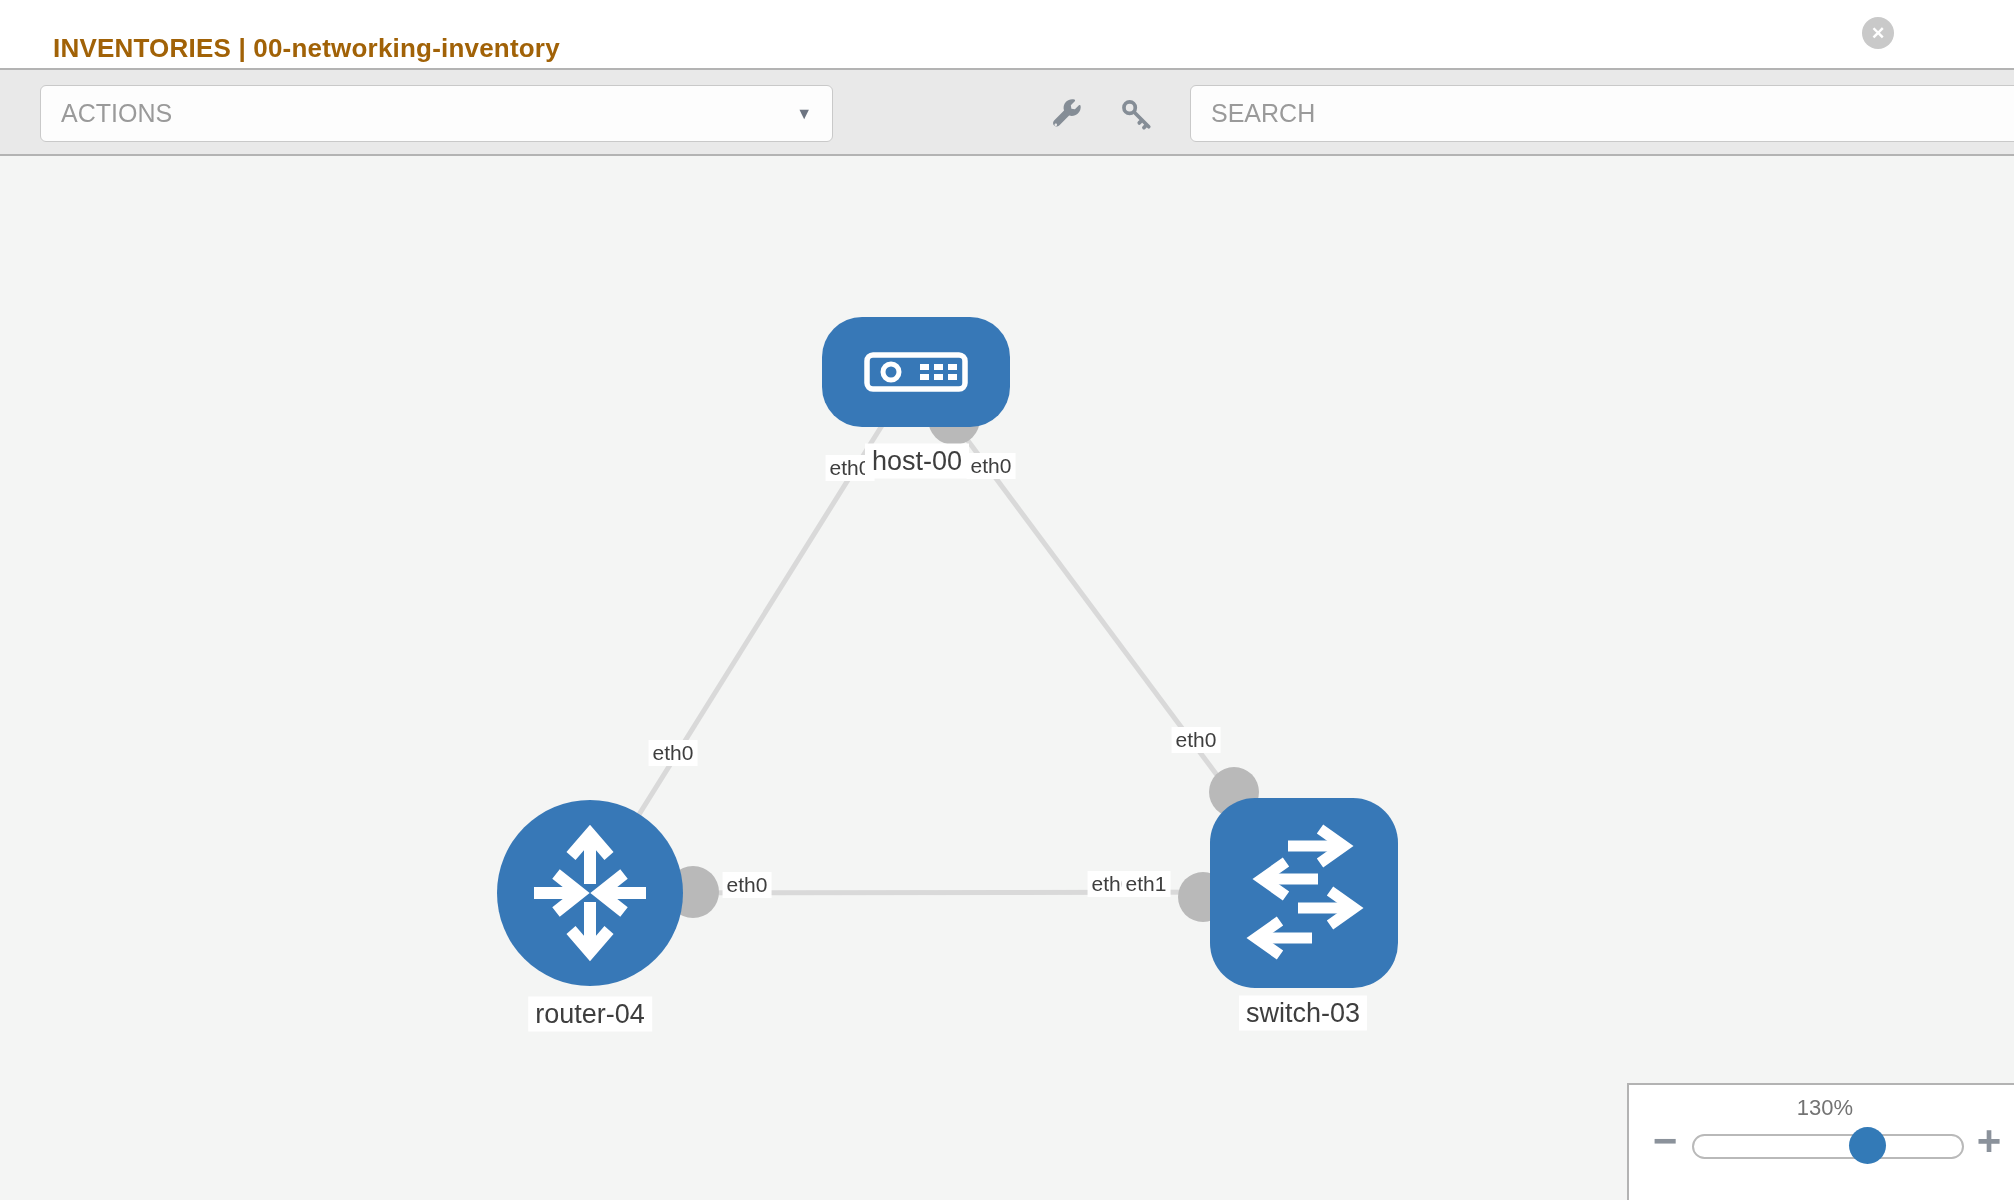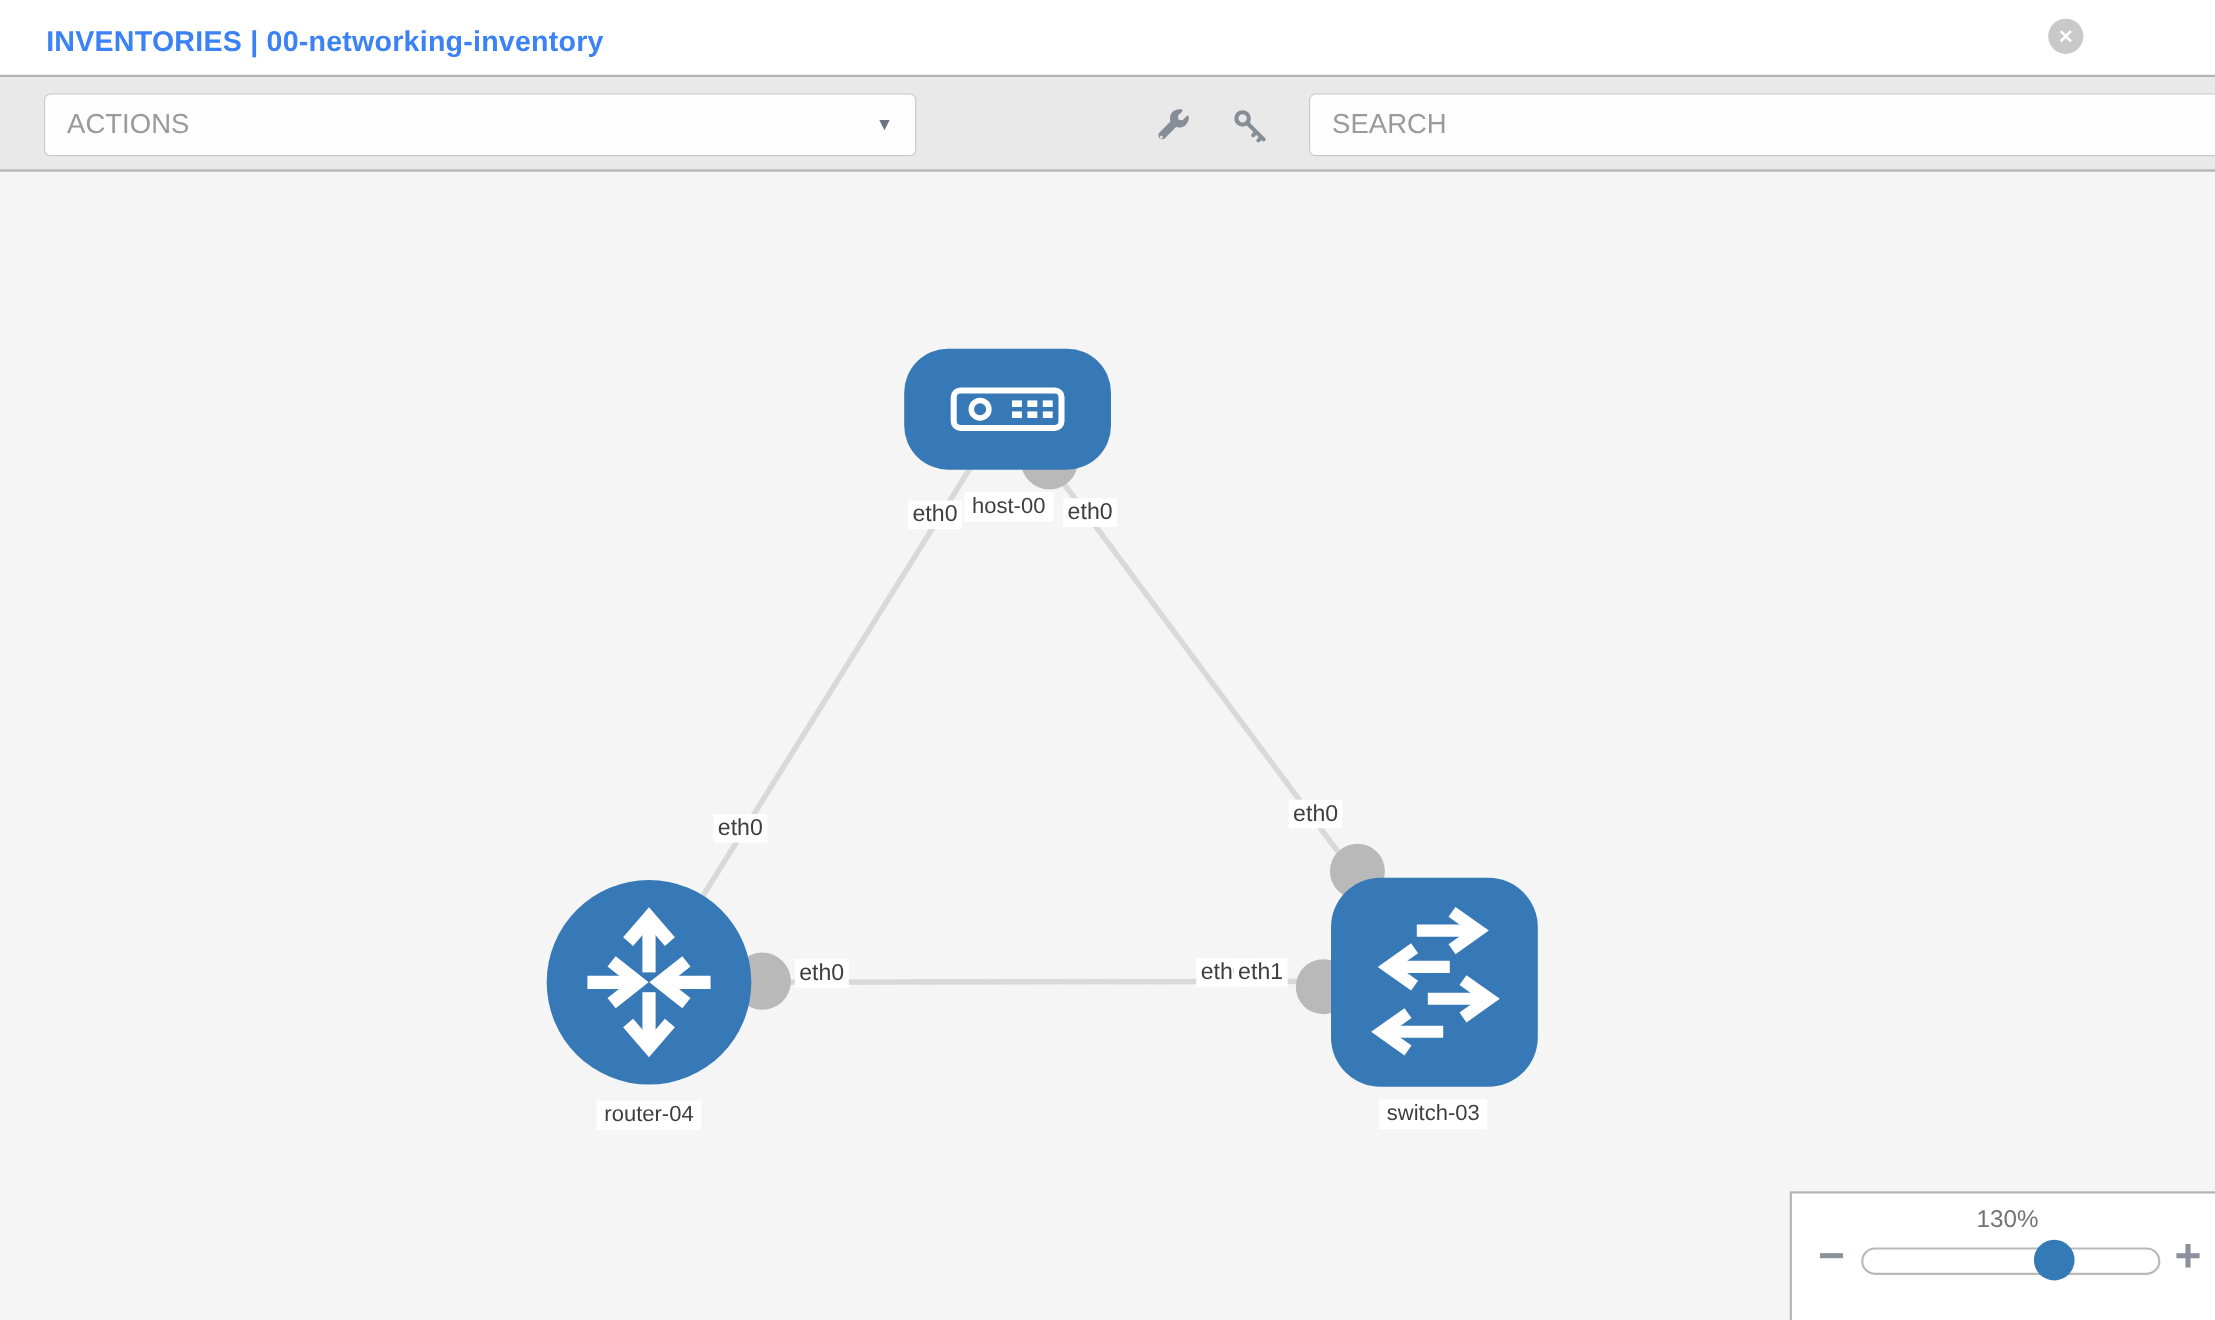--- a/index.html
+++ b/index.html
@@ -3,22 +3,22 @@
 <meta charset="utf-8">
 <style>
   html,body{margin:0;padding:0;}
   body{width:2014px;height:1200px;overflow:hidden;background:#f4f5f4;
        font-family:"Liberation Sans","DejaVu Sans",sans-serif;}
   .stage{position:relative;width:2014px;height:1200px;}
 
   
   .hdr{position:absolute;left:0;top:0;width:100%;height:68px;background:#ffffff;
        border-bottom:2px solid #b3b3b3;z-index:5;}
-  .hdr h1{position:absolute;left:38px;top:0;margin:4px;line-height:66px;
-          font-size:26px;font-weight:700;color:#3b82f6;letter-spacing:0.2px;}
+  .hdr h1{position:absolute;left:38px;top:0;margin:15px;line-height:66px;
+          font-size:26px;font-weight:700;color:#a16207;letter-spacing:0.2px;}
   .close-btn{position:absolute;left:1862px;top:17px;width:32px;height:32px;border-radius:50%;
              background:#c9c9c9;display:flex;align-items:center;justify-content:center;
              cursor:pointer;border:none;}
   .close-btn span{color:#fff;font-size:17px;font-weight:900;line-height:1;}
 
   
   .toolbar{position:absolute;left:0;top:70px;width:100%;height:84px;background:#e9e9e9;
            border-bottom:2px solid #b3b3b3;z-index:5;}
   .select-box{position:absolute;top:15px;height:57px;background:#fdfdfd;
               border:1px solid #c9c9c9;border-radius:6px;box-sizing:border-box;
@@ -35,21 +35,21 @@
   .tool-btn svg{width:34px;height:34px;fill:#858d96;}
 
   
   .topo-svg{position:absolute;left:0;top:0;z-index:1;}
   .link{stroke:var(--link-gray,#d9d9d9);stroke-width:5;}
   .connector{fill:var(--connector-gray,#b9b9b9);}
   .node-fill{fill:var(--node-blue,#3778b7);}
   .icon-line{stroke:#ffffff;fill:none;}
   .lbl{position:absolute;transform:translate(-50%,-50%);background:#ffffff;
        color:#3e3e3e;white-space:nowrap;z-index:2;}
-  .lbl.name{font-size:20px;padding:2px 7px;}
+  .lbl.name{font-size:27px;padding:2px 7px;}
   .lbl.if{font-size:21px;padding:1px 4px;}
 
   
   .zoom-panel{position:absolute;left:1627px;top:1083px;width:392px;height:122px;
               background:#ffffff;border:2px solid #b3b3b3;z-index:6;}
   .zoom-level{position:absolute;left:131px;top:10px;width:130px;text-align:center;
               font-size:22px;color:#737373;}
   .zoom-minus,.zoom-plus{position:absolute;top:34px;width:44px;height:44px;line-height:44px;
               text-align:center;font-size:42px;font-weight:700;color:#8b929b;cursor:pointer;
               user-select:none;}

